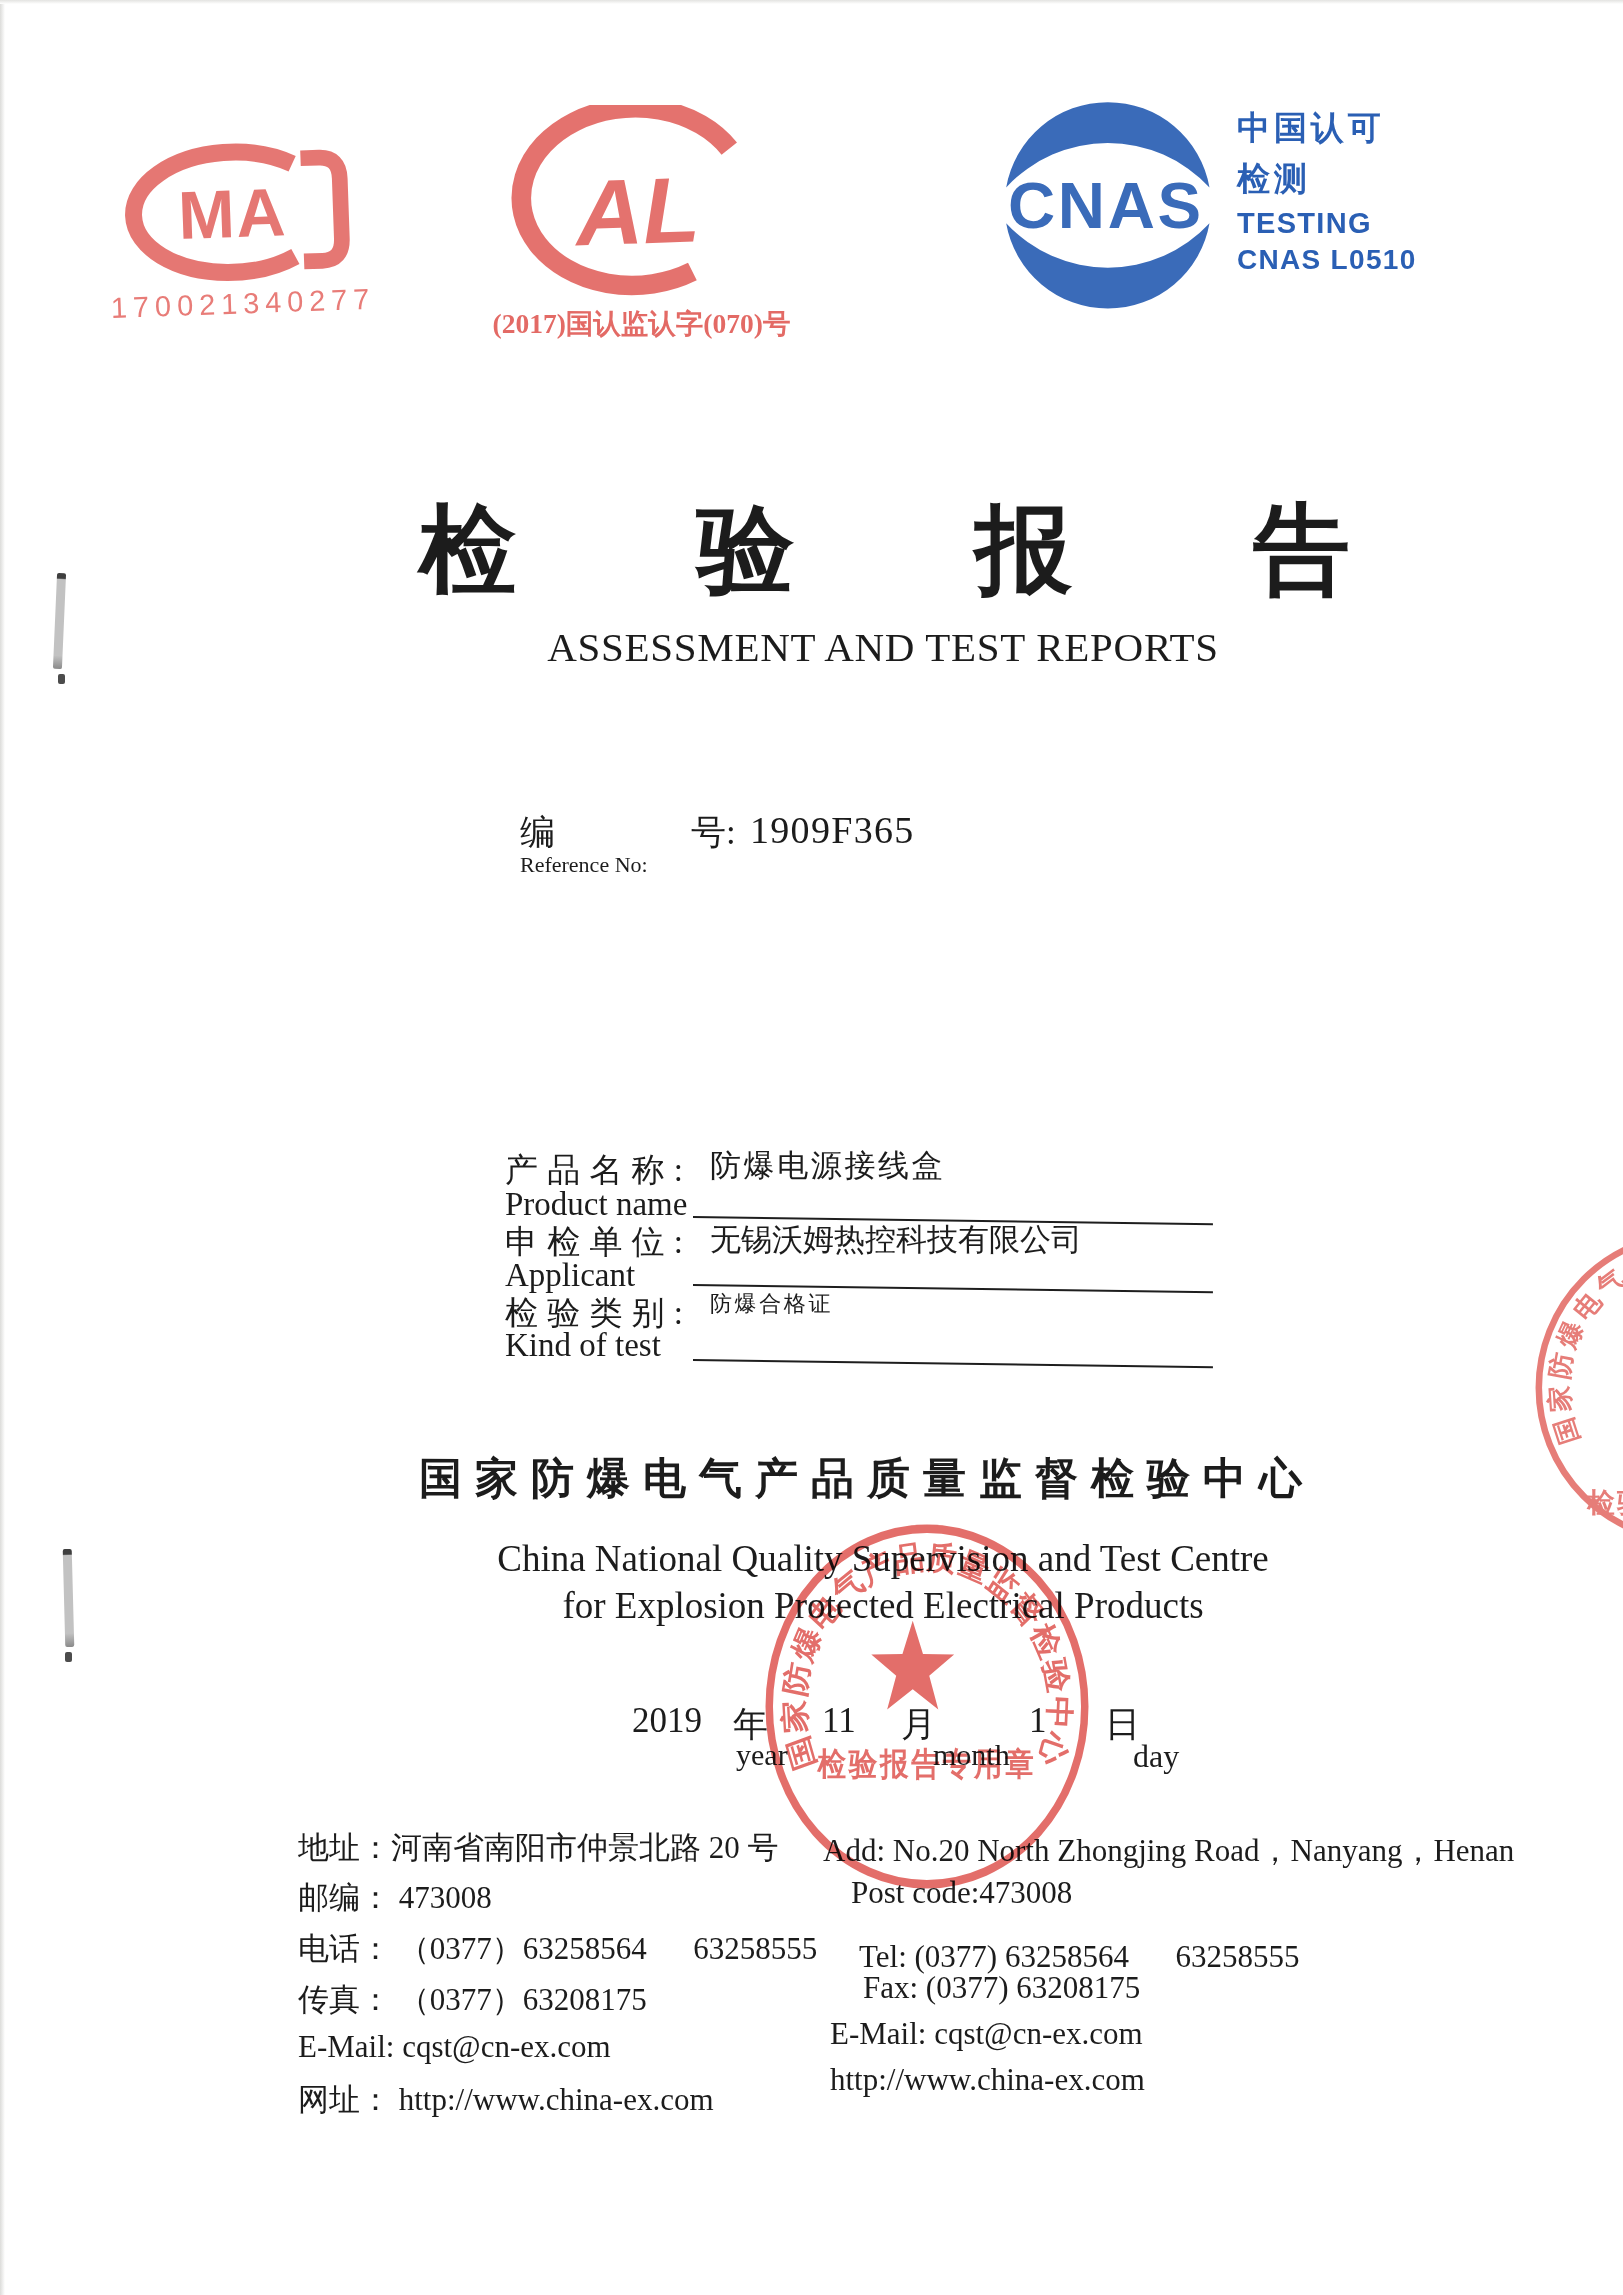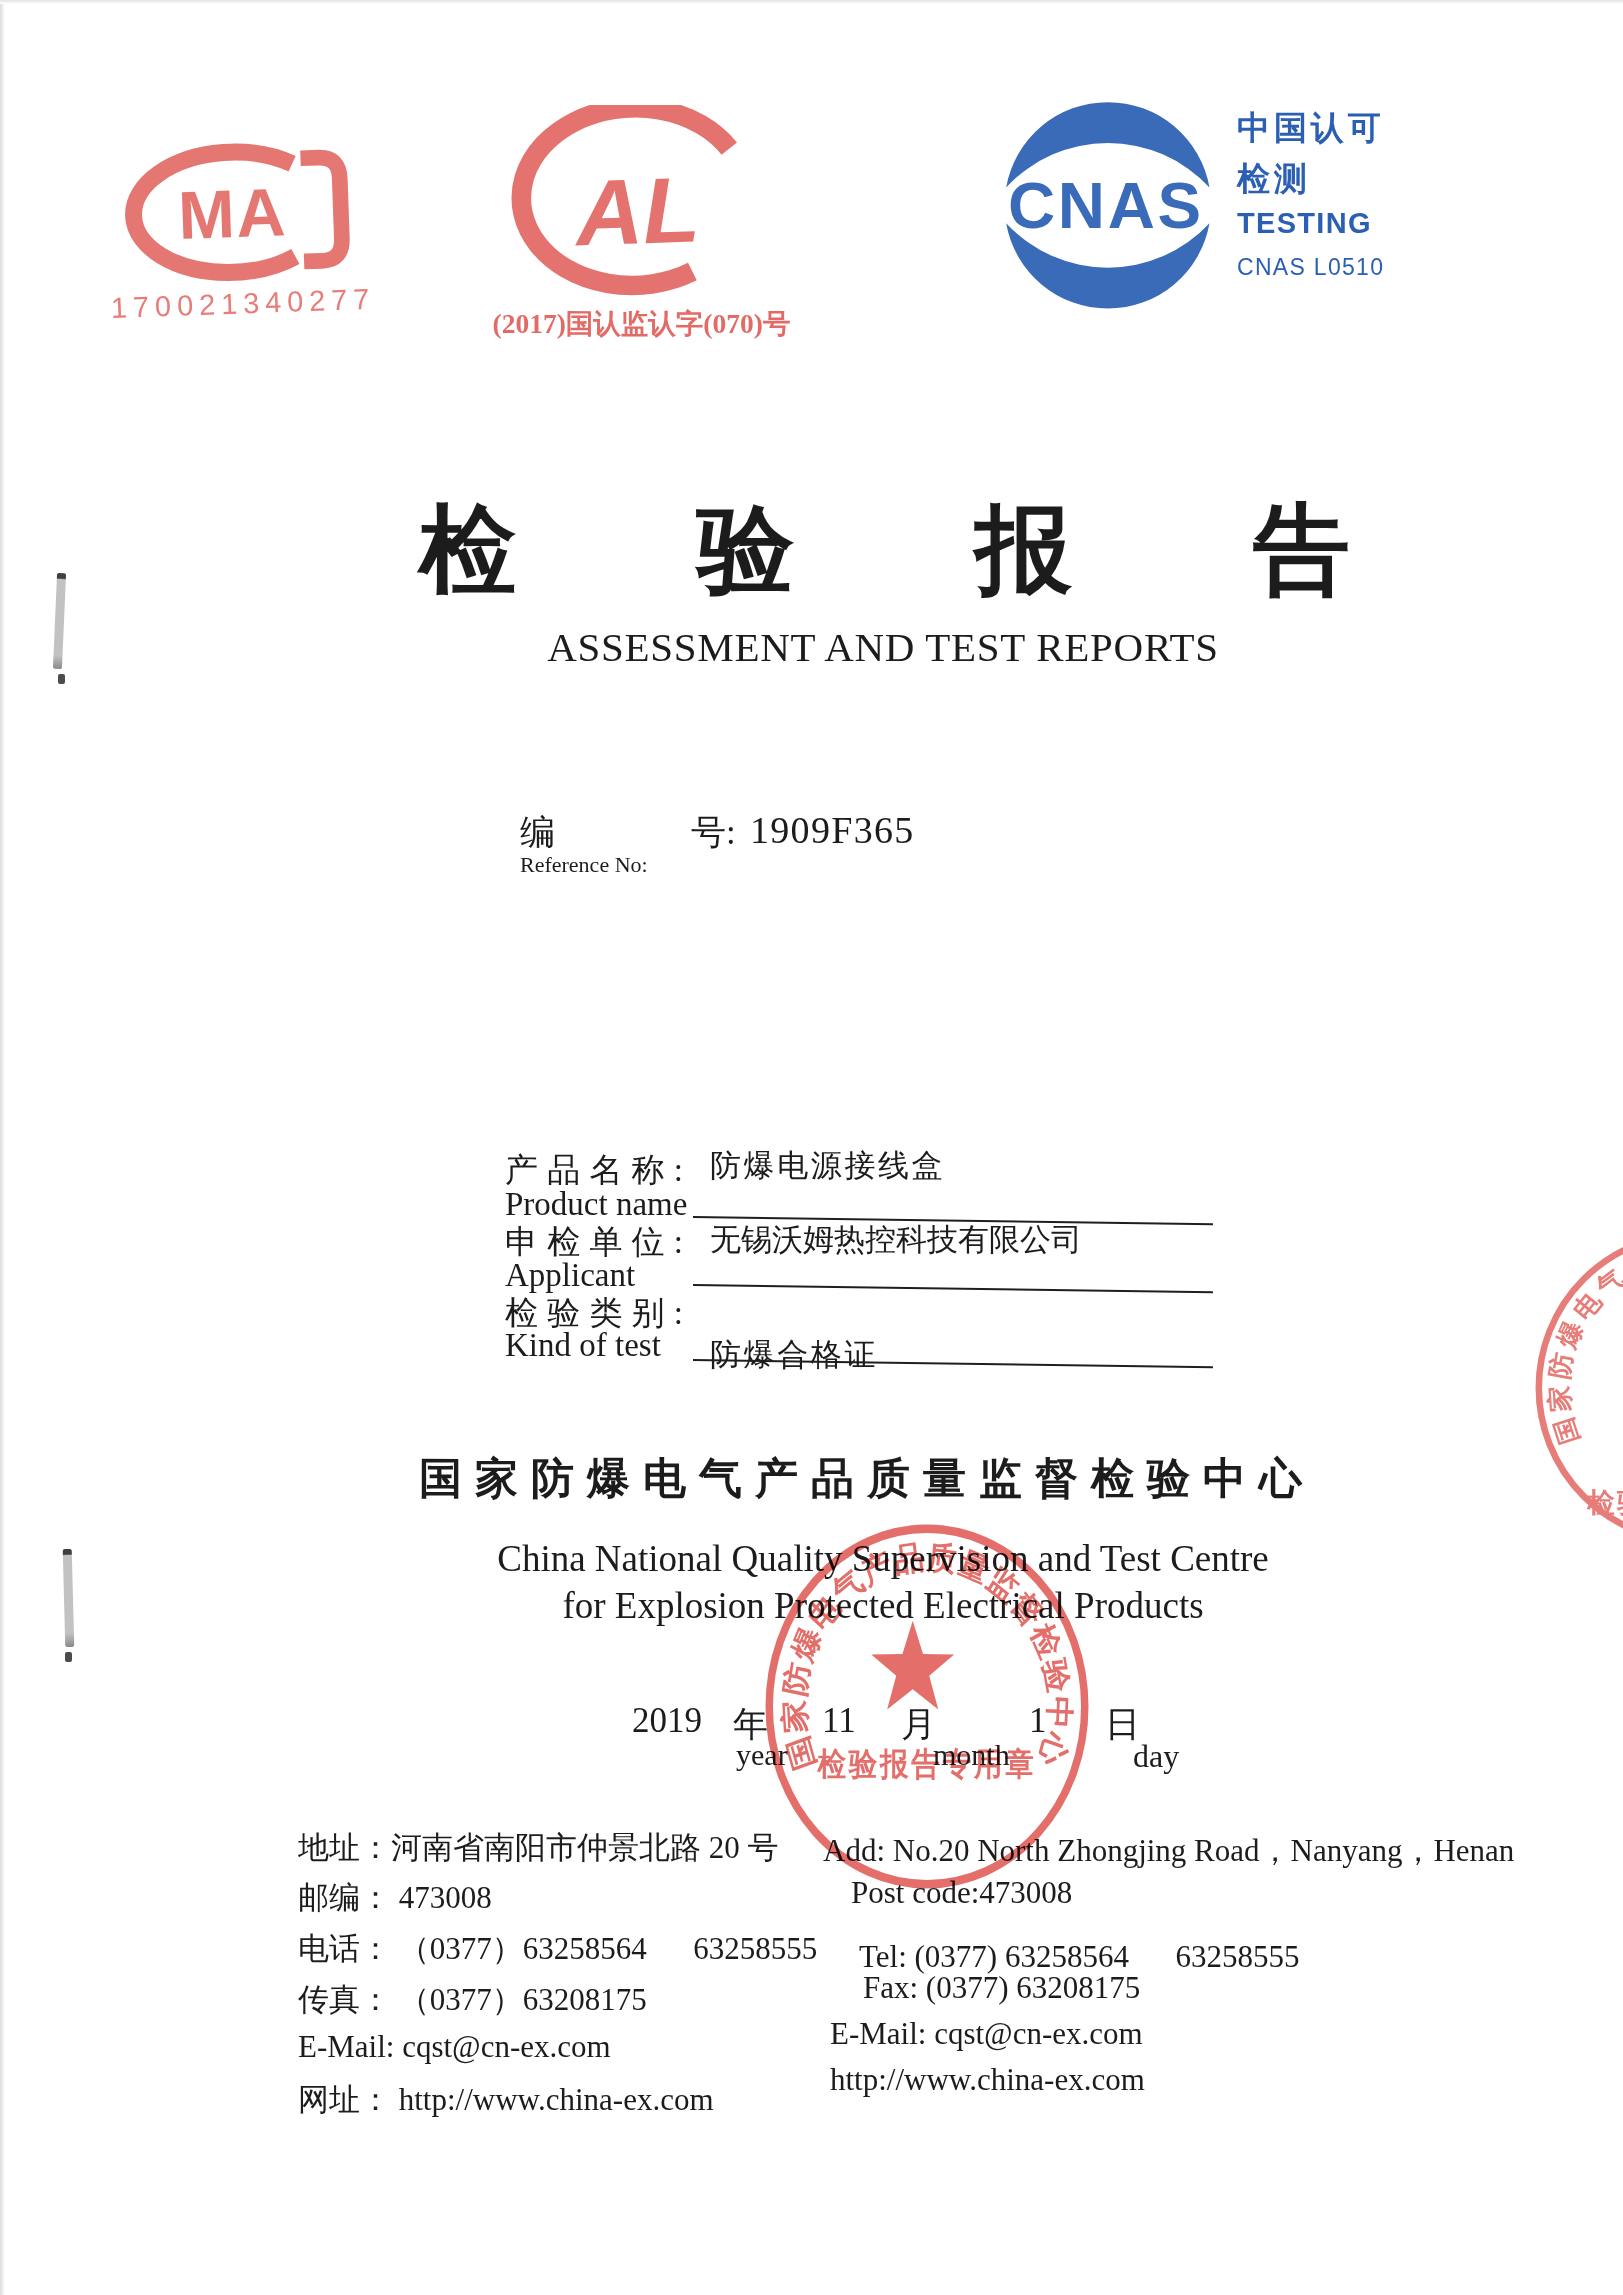--- a/index.html
+++ b/index.html
@@ -56,42 +56,42 @@
 <div class="abs" style="left:478px;top:306px;width:327px;text-align:center;font-size:27.5px;font-weight:bold;color:var(--red);opacity:.9;">(2017)国认监认字(070)号</div>
 
 <svg class="abs" style="left:985px;top:98px;opacity:.92" width="245" height="216" viewBox="0 0 375 330">
   <path class="blue-fill" d="M 32.4 136.6 A 158 158 0 0 1 343.6 136.6 A 212 212 0 0 0 32.4 136.6 Z"></path>
   <path class="blue-fill" d="M 343.6 191.4 A 158 158 0 0 1 32.4 191.4 A 212 212 0 0 0 343.6 191.4 Z"></path>
   <text x="185" y="198" text-anchor="middle" font-size="100" font-weight="900" font-family="'Liberation Sans',sans-serif" letter-spacing="4" fill="#2a5fb4" stroke="#ffffff" stroke-width="7" paint-order="stroke">CNAS</text>
 </svg>
 <div class="abs blue" style="left:1237px;top:106px;font-size:33px;font-weight:bold;letter-spacing:3.9px;">中国认可</div>
 <div class="abs blue" style="left:1237px;top:157px;font-size:33px;font-weight:bold;letter-spacing:3.9px;text-align:center;">检测</div>
 <div class="abs blue sans" style="left:1237px;top:207px;font-size:29px;font-weight:bold;letter-spacing:1.3px;">TESTING</div>
-<div class="abs blue sans" style="left:1237px;top:254px;font-size:23px;font-weight:normal;letter-spacing:1.3px;">CNAS L0510</div>
+<div class="abs blue sans" style="left:1237px;top:244px;font-size:28px;font-weight:bold;letter-spacing:1.3px;">CNAS L0510</div>
 
 <div class="abs nowrap" style="left:419px;top:486px;font-size:97px;font-weight:bold;letter-spacing:181px;">检验报告</div>
 <div class="abs" style="left:353px;top:623px;width:1060px;text-align:center;font-size:41px;letter-spacing:0.7px;">ASSESSMENT AND TEST REPORTS</div>
 
 <div class="abs" style="left:520px;top:809px;font-size:35px;">编</div>
 <div class="abs" style="left:691px;top:809px;font-size:35px;">号:</div>
 <div class="abs" style="left:750px;top:808px;font-size:38px;letter-spacing:1.3px;">1909F365</div>
 <div class="abs" style="left:520px;top:852px;font-size:22px;">Reference No:</div>
 
 <div class="abs nowrap" style="left:505px;top:1148px;font-size:33px;letter-spacing:9.2px;">产品名称:</div>
 <div class="abs nowrap" style="left:710px;top:1145px;font-size:31px;letter-spacing:2.6px;">防爆电源接线盒</div>
 <div class="abs" style="left:505px;top:1186px;font-size:33px;">Product name</div>
 <div class="underline-rule" style="left:693px;top:1216px;width:520px;"></div>
 
 <div class="abs nowrap" style="left:505px;top:1220px;font-size:33px;letter-spacing:9.2px;">申检单位:</div>
 <div class="abs nowrap" style="left:710px;top:1219px;font-size:31px;letter-spacing:0px;">无锡沃姆热控科技有限公司</div>
 <div class="abs" style="left:505px;top:1257px;font-size:33px;">Applicant</div>
 <div class="underline-rule" style="left:693px;top:1284px;width:520px;"></div>
 
 <div class="abs nowrap" style="left:505px;top:1291px;font-size:33px;letter-spacing:9.2px;">检验类别:</div>
-<div class="abs nowrap" style="left:710px;top:1289px;font-size:31px;letter-spacing:2.6px;margin-top:45px;">防爆合格证</div>
+<div class="abs nowrap" style="left:710px;top:1289px;font-size:22px;letter-spacing:2.6px;">防爆合格证</div>
 <div class="abs" style="left:505px;top:1327px;font-size:33px;">Kind of test</div>
 <div class="underline-rule" style="left:693px;top:1359px;width:520px;"></div>
 
 <div class="abs nowrap" style="left:419px;top:1450px;font-size:43px;font-weight:bold;letter-spacing:13px;">国家防爆电气产品质量监督检验中心</div>
 <div class="abs" style="left:353px;top:1537px;width:1060px;text-align:center;font-size:37px;">China National Quality Supervision and Test Centre</div>
 <div class="abs" style="left:353px;top:1584px;width:1060px;text-align:center;font-size:37px;">for Explosion Protected Electrical Products</div>
 
 <div class="abs" style="left:632px;top:1701px;font-size:35px;">2019</div>
 <div class="abs" style="left:733px;top:1701px;font-size:35px;">年</div>
 <div class="abs" style="left:822px;top:1701px;font-size:35px;">11</div>

